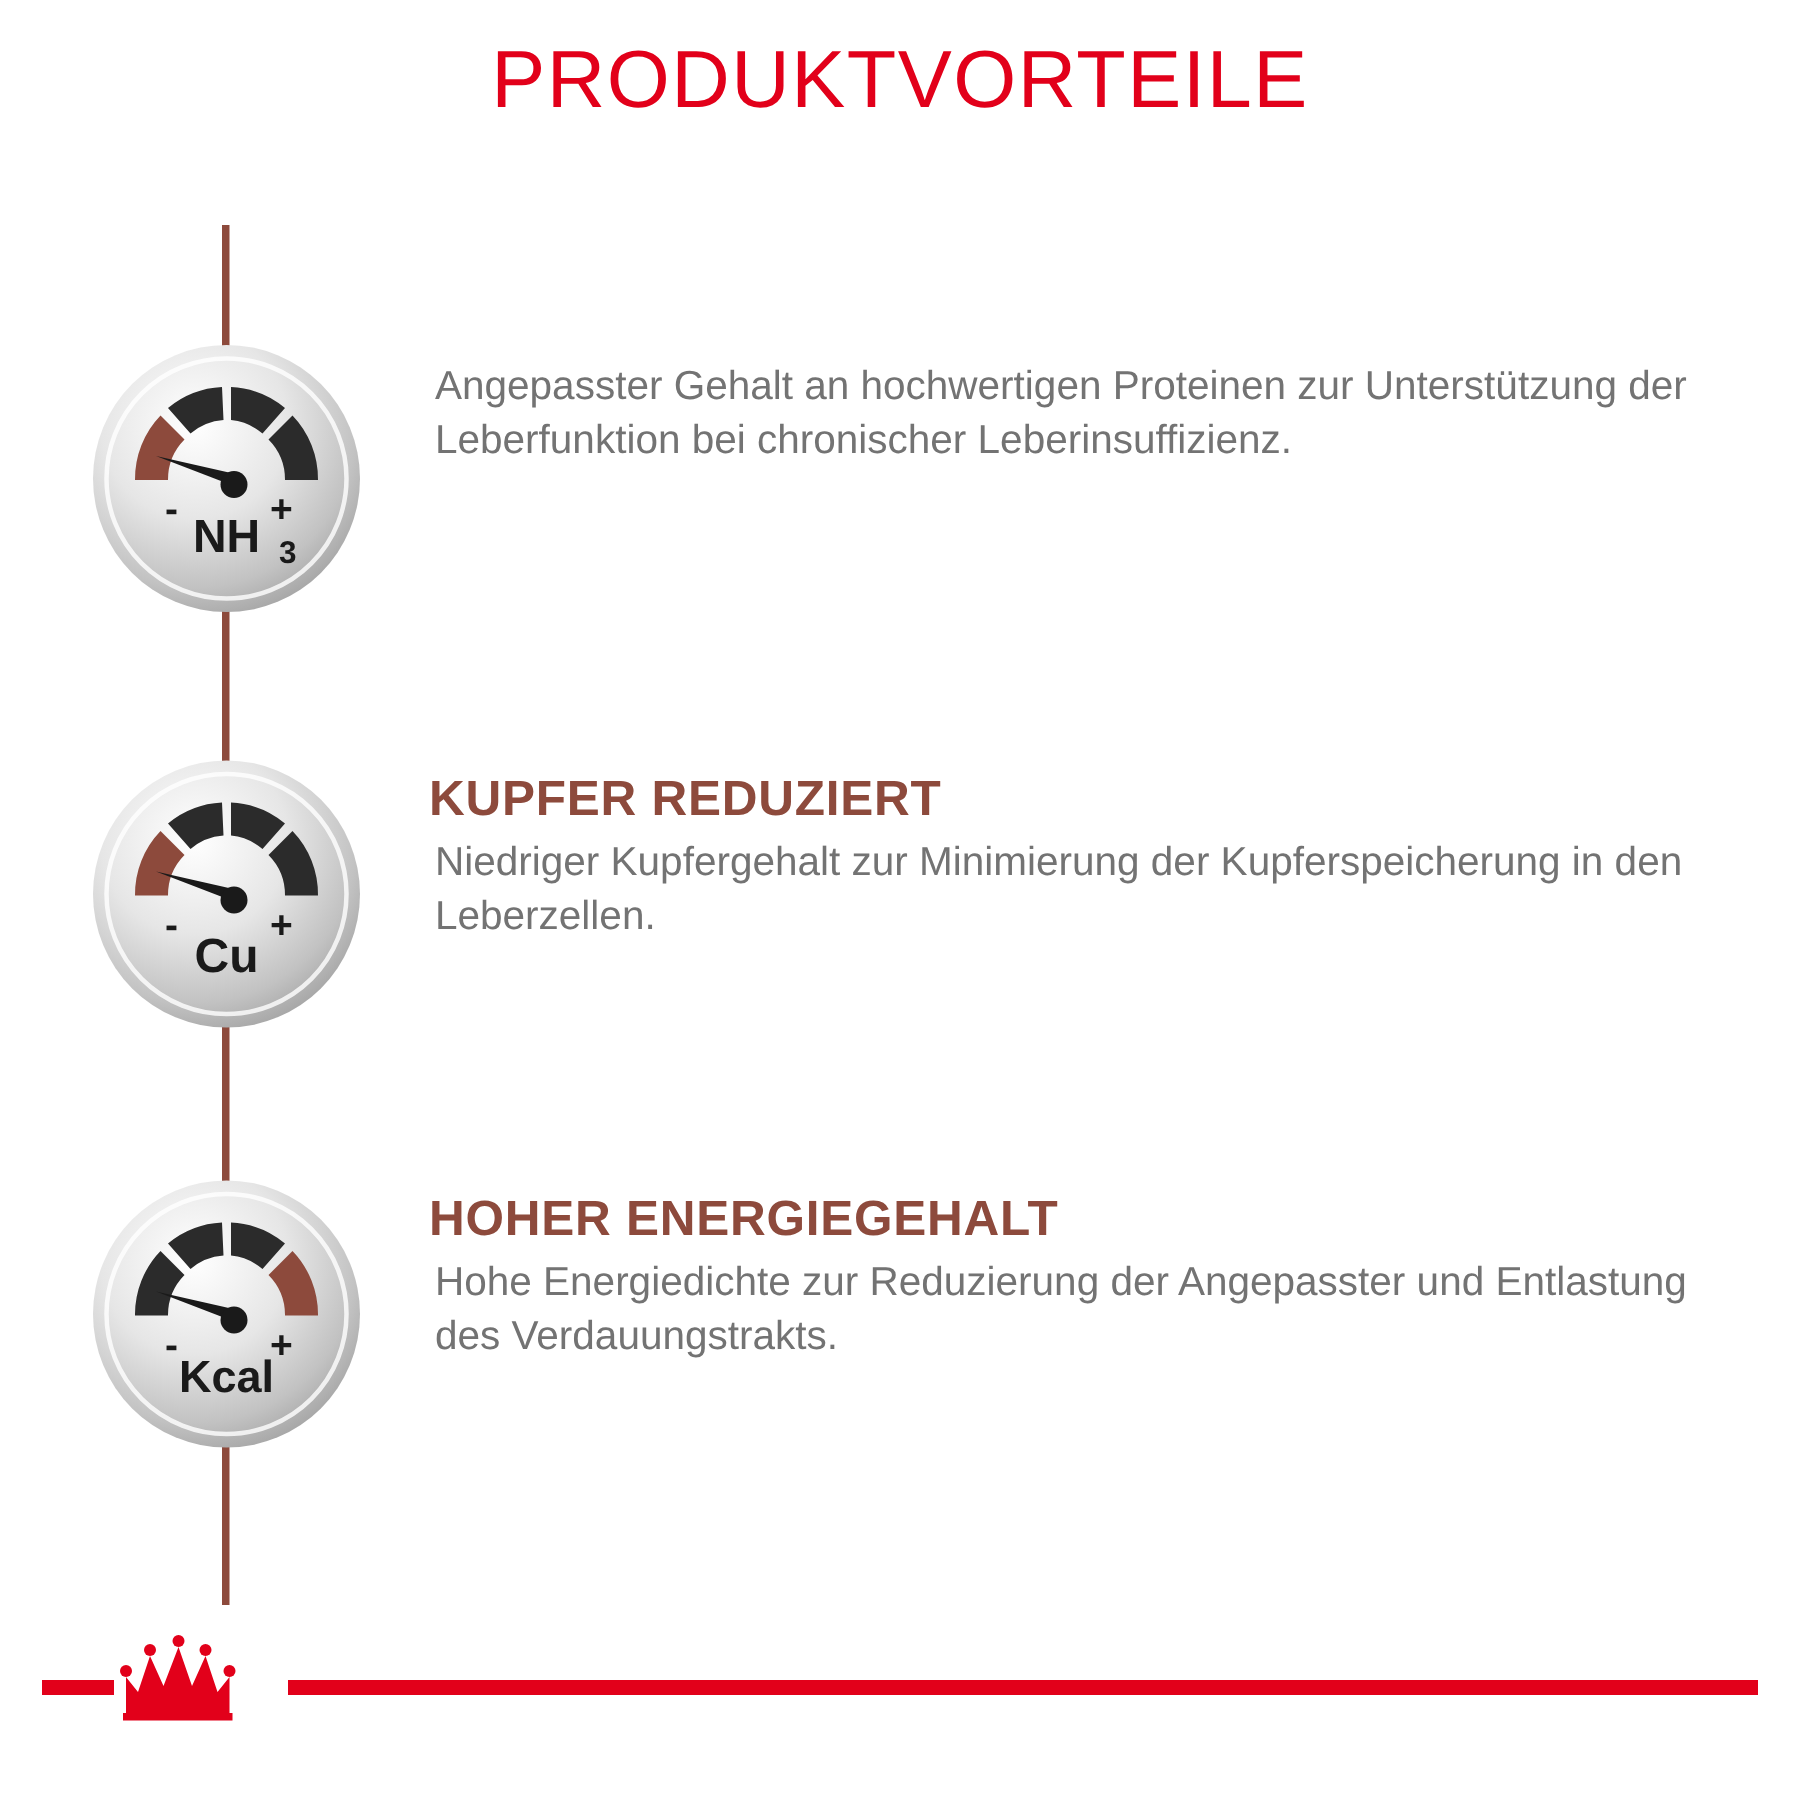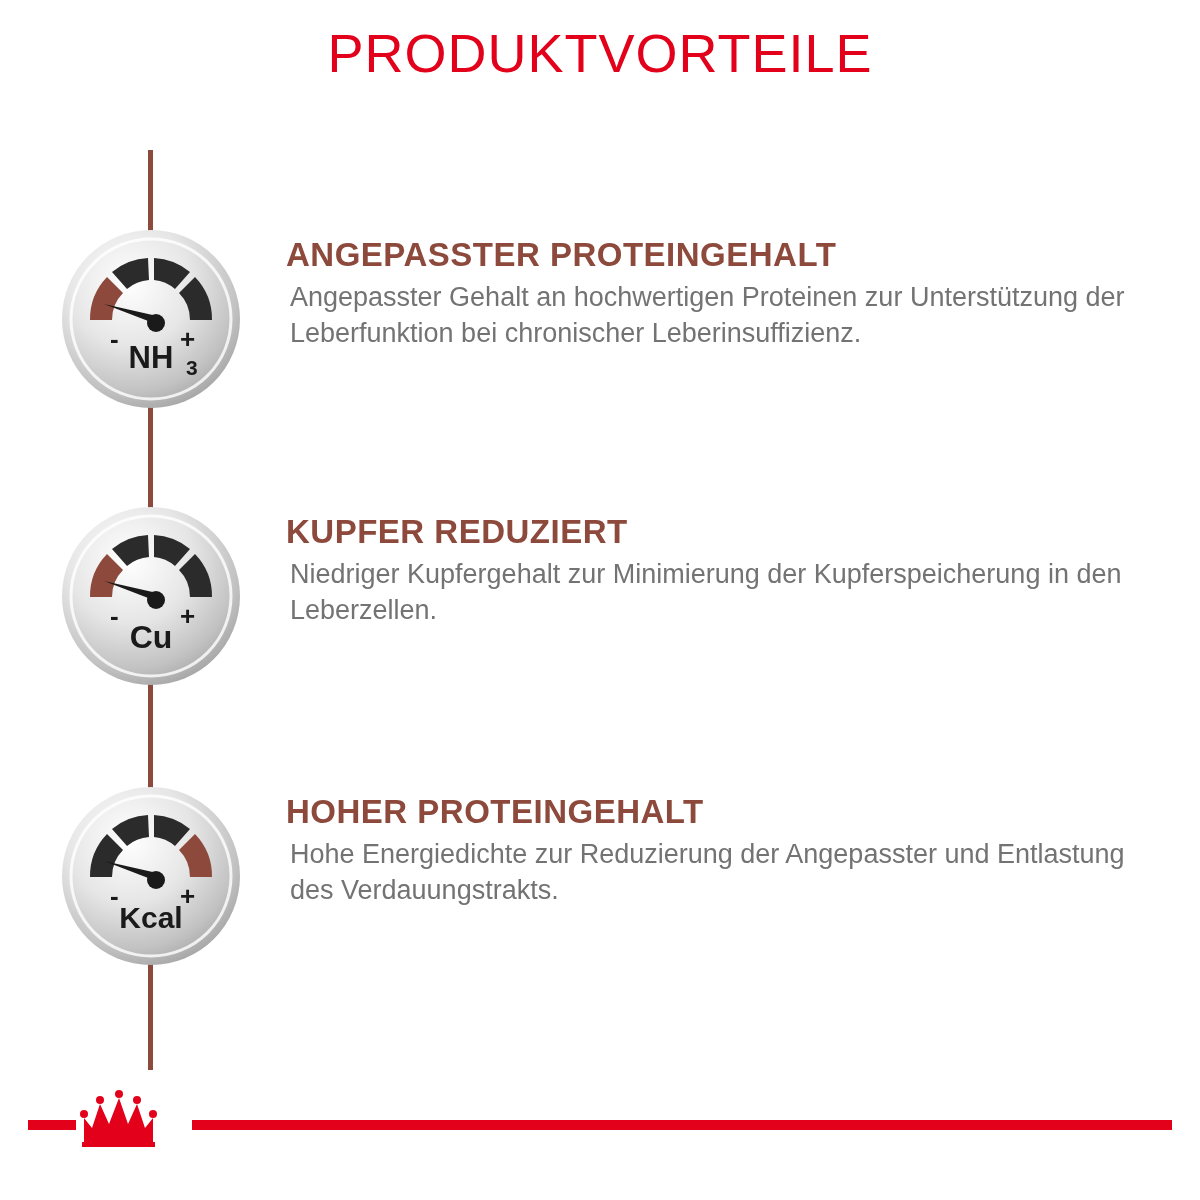--- a/index.html
+++ b/index.html
@@ -153,21 +153,20 @@
         <circle cx="96" cy="95" r="9" fill="#1a1a1a"></circle>
 
         <path d="M 36 104 A 58 58 0 0 0 146 104 L 146 112 A 58 58 0 0 1 36 112 Z" fill="none"></path>
         <text x="50" y="120" font-family="Liberation Sans, sans-serif" font-size="26" font-weight="bold" fill="#1a1a1a">-</text>
         <text x="120" y="120" font-family="Liberation Sans, sans-serif" font-size="26" font-weight="bold" fill="#1a1a1a">+</text>
         <text x="91" y="140" text-anchor="middle" font-family="Liberation Sans, sans-serif" font-size="31" font-weight="bold" fill="#1a1a1a">NH</text>
         <text x="126" y="147" font-family="Liberation Sans, sans-serif" font-size="21" font-weight="bold" fill="#1a1a1a">3</text>
       </svg>
     </div>
     <div class="texts">
-      <p class="b-head">ANGEPASSTER PROTEINGEHALT</p>
       <p class="b-body">Angepasster Gehalt an hochwertigen Proteinen zur Unterstützung der Leberfunktion bei chronischer Leberinsuffizienz.</p>
     </div>
   </div>
 
   <div class="benefit b2">
     <div class="icon-wrap">
       <svg width="182" height="182" viewBox="0 0 182 182">
         <defs>
           <radialGradient id="metal2" cx="38%" cy="30%" r="78%">
             <stop offset="0%" stop-color="#ffffff"></stop>
@@ -213,21 +212,21 @@
         <path d="M 94 30 A 61 61 0 0 1 130 44 L 115 61 A 38 38 0 0 0 94 52 Z" fill="#2b2b2b"></path>
         <path d="M 135 49 A 61 61 0 0 1 152 92 L 130 92 A 38 38 0 0 0 119 65 Z" fill="#8d4a3c"></path>
         <path d="M 96 96 L 44 76 L 97 88 Z" fill="#1a1a1a"></path>
         <circle cx="96" cy="95" r="9" fill="#1a1a1a"></circle>
         <text x="50" y="120" font-family="Liberation Sans, sans-serif" font-size="26" font-weight="bold" fill="#1a1a1a">-</text>
         <text x="120" y="120" font-family="Liberation Sans, sans-serif" font-size="26" font-weight="bold" fill="#1a1a1a">+</text>
         <text x="91" y="143" text-anchor="middle" font-family="Liberation Sans, sans-serif" font-size="30" font-weight="bold" fill="#1a1a1a">Kcal</text>
       </svg>
     </div>
     <div class="texts">
-      <p class="b-head">HOHER PROTEINGEHALT</p>
+      <p class="b-head">HOHER ENERGIEGEHALT</p>
       <p class="b-body">Hohe Energiedichte zur Reduzierung der Angepasster und Entlastung des Verdauungstrakts.</p>
     </div>
   </div>
 
   <div class="footer-bar">
     <div class="bar-left"></div>
     <div class="bar-right"></div>
   </div>
 
   <div class="crown">

